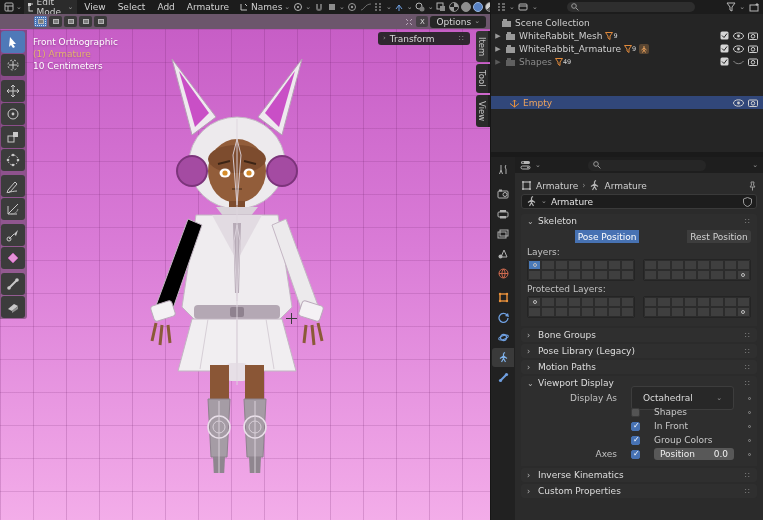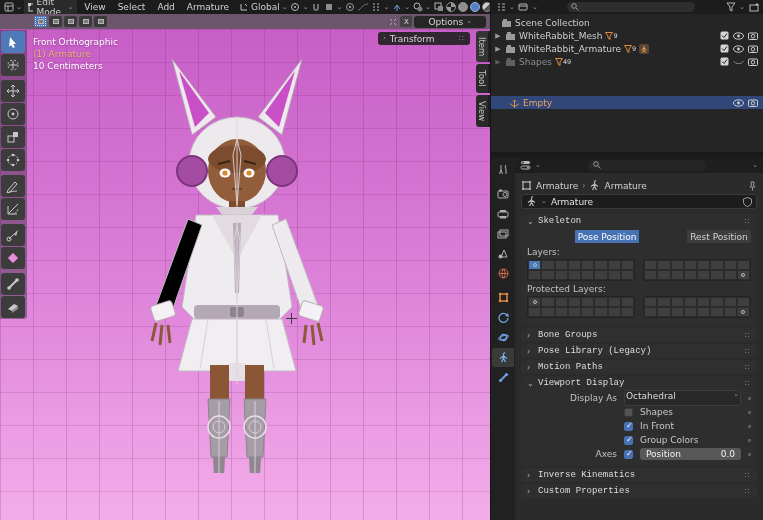--- a/index.html
+++ b/index.html
@@ -23,21 +23,21 @@
   .shade-solid { background:#8f8f8f; }
   .shade-half { background:linear-gradient(135deg,#cfcfcf 50%,#555 50%); }
 
   
   .tool-settings { height:15px; background:#6c566c; display:flex; align-items:center; padding:0 4px; gap:2px; flex:none; }
   .selmode { width:13px; height:11px; background:#3a3a3a; border-radius:2px; display:flex; align-items:center; justify-content:center; }
   .selmode.active { background:#4f79b8; outline:1px dotted #cfe0ff; outline-offset:-2px; }
   .selmode .sq { width:6px; height:5px; border:1px solid #b5b5b5; background:#7c7c7c; }
   .ts-x { width:12px; height:11px; background:#454045; border-radius:2px; color:#ddd; font-size:7px;
     display:flex; align-items:center; justify-content:center; }
-  .options-btn { display:flex; align-items:center; gap:3px; background:#262626; border-radius:3px; padding:1px 14px; color:#d7d7d7; }
+  .options-btn { display:flex; align-items:center; gap:3px; background:#262626; border-radius:3px; padding:1px 6px; color:#d7d7d7; }
 
   
   .viewport { position:relative; flex:1; overflow:hidden;
     background-image:
       repeating-linear-gradient(to right, rgba(105,30,100,.20) 0 1px, transparent 1px 33px),
       repeating-linear-gradient(to bottom, rgba(105,30,100,.16) 0 1px, transparent 1px 33px),
       linear-gradient(#c75ec6 0%, #da7cd7 45%, #f3ade9 100%); }
 
   .vp-overlay-text { position:absolute; left:33px; top:7px; line-height:12px; text-shadow:0 1px 2px rgba(60,0,60,.35); }
   .vot-1 { color:#ffffff; }
@@ -94,36 +94,36 @@
 
   .breadcrumb { height:17px; display:flex; align-items:center; gap:4px; color:#d0d0d0; }
   .bc-sep { color:#8a8a8a; font-size:8px; }
   .pin { margin-left:auto; color:#9a9a9a; }
 
   .name-row { height:15px; background:#1d1d1d; border:1px solid #3a3a3a; border-radius:3px; display:flex; align-items:center; gap:4px; padding:0 4px; margin-bottom:5px; }
   .name-text { color:#e2e2e2; flex:1; }
 
   .panel-row { height:14px; background:#2f2f2f; border-radius:3px; display:flex; align-items:center; gap:4px; padding:0 6px; margin-bottom:2px; flex:none; }
   .panel-row .arrow { color:#b5b5b5; font-size:8px; width:7px; }
-  .panel-title { color:#dedede;font-family:Liberation Mono, monospace; }
+  .panel-title { color:#dedede; }
 
   .subpanel { background:#2e2e2e; border-radius:3px 3px 0 0; padding-bottom:5px; margin-bottom:2px; }
   .seg-row { display:flex; margin:2px 6px 4px 6px; height:13px; border-radius:3px; overflow:hidden; }
   .seg { flex:1; display:flex; align-items:center; justify-content:center; background:#3d3d3d; color:#d3d3d3;margin-left:48px; }
   .seg.active { background:#4772b3; color:#fff; }
   .flabel { color:#c2c2c2; margin:2px 6px 2px 6px; }
   .layer-wrap { display:flex; gap:8px; margin:0 6px 3px 6px; }
   .layer-grid { display:grid; grid-template-columns:repeat(8,1fr); grid-template-rows:10px 10px; flex:1; gap:0; border:1px solid #242424; border-radius:2px; overflow:hidden; }
   .lcell { background:#3f3f3f; border:0.5px solid #2c2c2c; position:relative; }
   .lcell.active { background:#4a7ab8; }
   .lcell .dot { position:absolute; left:50%; top:50%; width:4px; height:4px; border:1px solid #bdbdbd; border-radius:50%; transform:translate(-50%,-50%); }
 
-  .vd-row { height:14px; display:flex; align-items:center; gap:7px; padding:0 6px 0 0; }
+  .vd-row { height:14px; display:flex; align-items:center; gap:14px; padding:0 6px 0 0; }
   .vd-label { width:96px; text-align:right; color:#c2c2c2; flex:none; }
-  .dropdown { flex:1; height:16px; background:#282828; border:1px solid #3d3d3d; border-radius:3px; display:flex; align-items:flex-start; padding:0 1px; color:#dcdcdc; }
+  .dropdown { flex:1; height:24px; background:#282828; border:1px solid #3d3d3d; border-radius:3px; display:flex; align-items:center; padding:0 11px; color:#dcdcdc; }
   .dropdown .chev { margin-left:auto; }
   .cb { width:9px; height:9px; border-radius:2px; background:#545454; border:1px solid #3a3a3a; flex:none; position:relative; }
   .cb.on { background:#4772b3; border-color:#4772b3; }
   .cb.on:after { content:"✓"; position:absolute; left:1px; top:-2px; color:#fff; font-size:8px; }
   .cb-text { color:#c9c9c9; }
   .slider { flex:1; height:12px; background:#585858; border-radius:3px; display:flex; align-items:center; padding:0 6px; color:#f0f0f0; }
   .slider .val { margin-left:auto; }
   .deco { width:3px; height:3px; border:1px solid #8a8a8a; border-radius:50%; flex:none; }
   svg { display:block; }
 </style>
@@ -155,21 +155,21 @@
       <span class="menu-item">Select</span>
       <span class="menu-item">Add</span>
       <span class="menu-item">Armature</span>
       <span class="hspace"></span>
       <span class="mini-ico">
         <svg width="10" height="10">
             <path d="M2 8L8 8M2 8L2 2" stroke="#c0c0c0" fill="none"></path>
             <path d="M6 2l2 2" stroke="#c0c0c0"></path>
           </svg>
       </span>
-      <span>Global</span>
+      <span>Names</span>
       <span class="chev">⌄</span>
       <span class="mini-ico">
         <svg width="10" height="10">
             <circle cx="5" cy="5" r="3.5" fill="none" stroke="#b8b8b8"></circle>
             <circle cx="5" cy="5" r="1" fill="#b8b8b8"></circle>
           </svg>
       </span>
         <span class="chev">⌄</span>
       <span class="mini-ico dim">
         <svg width="10" height="10">

